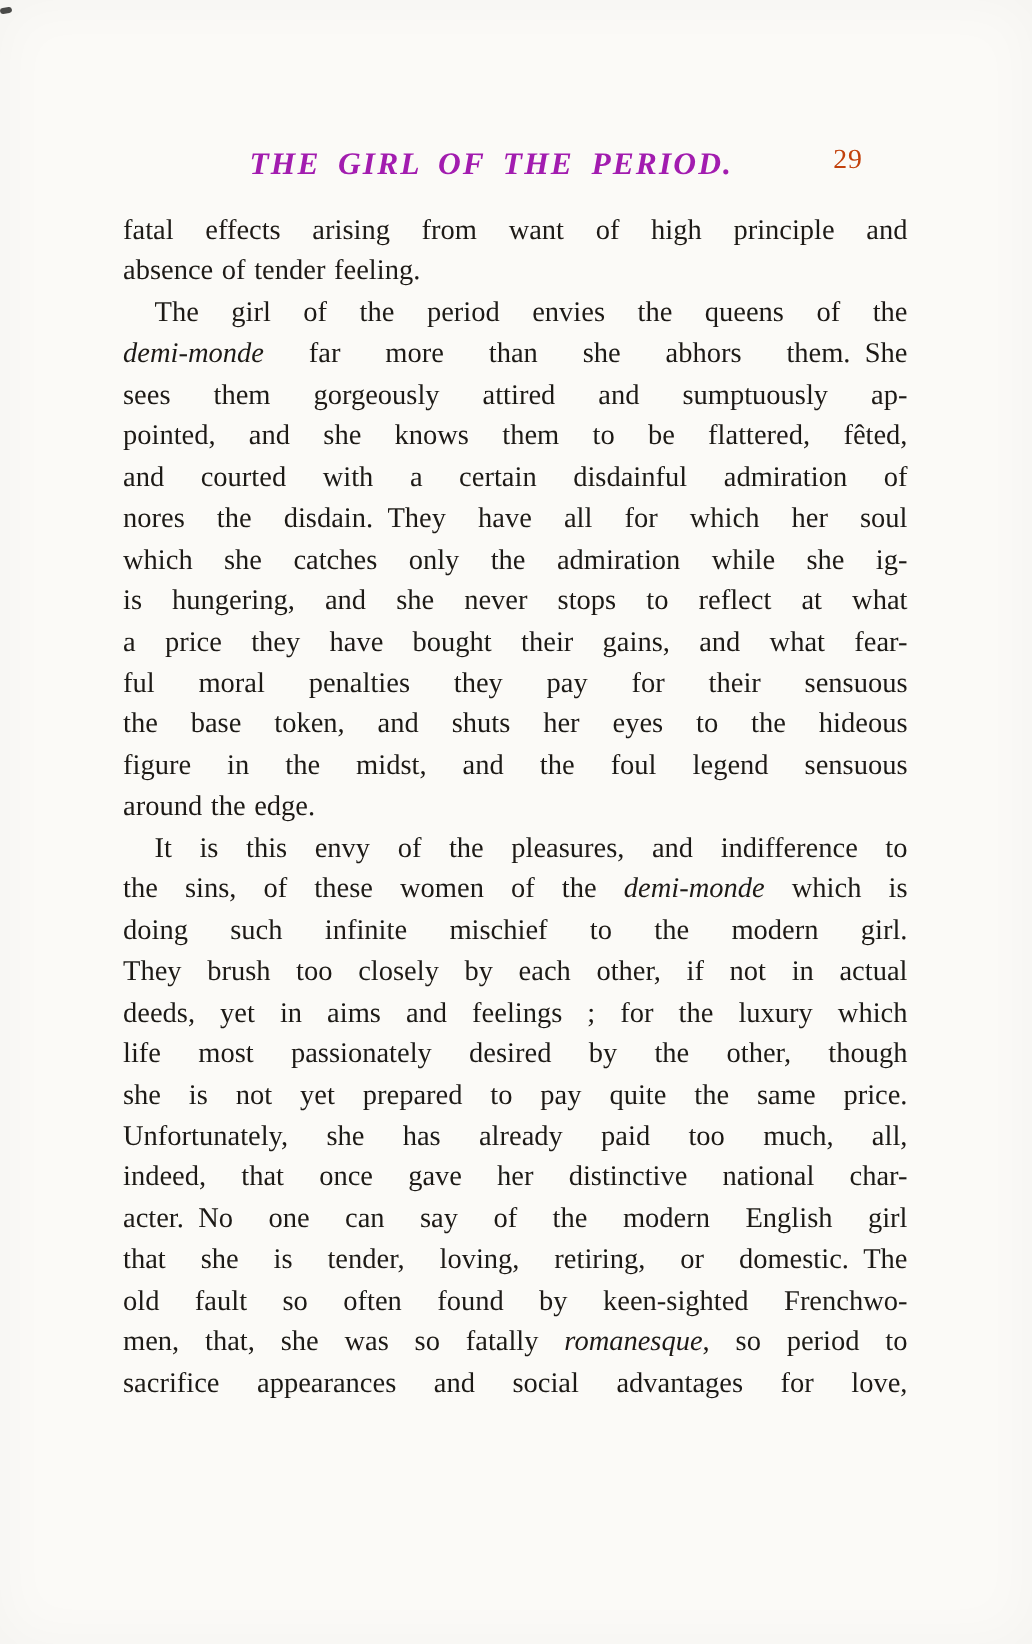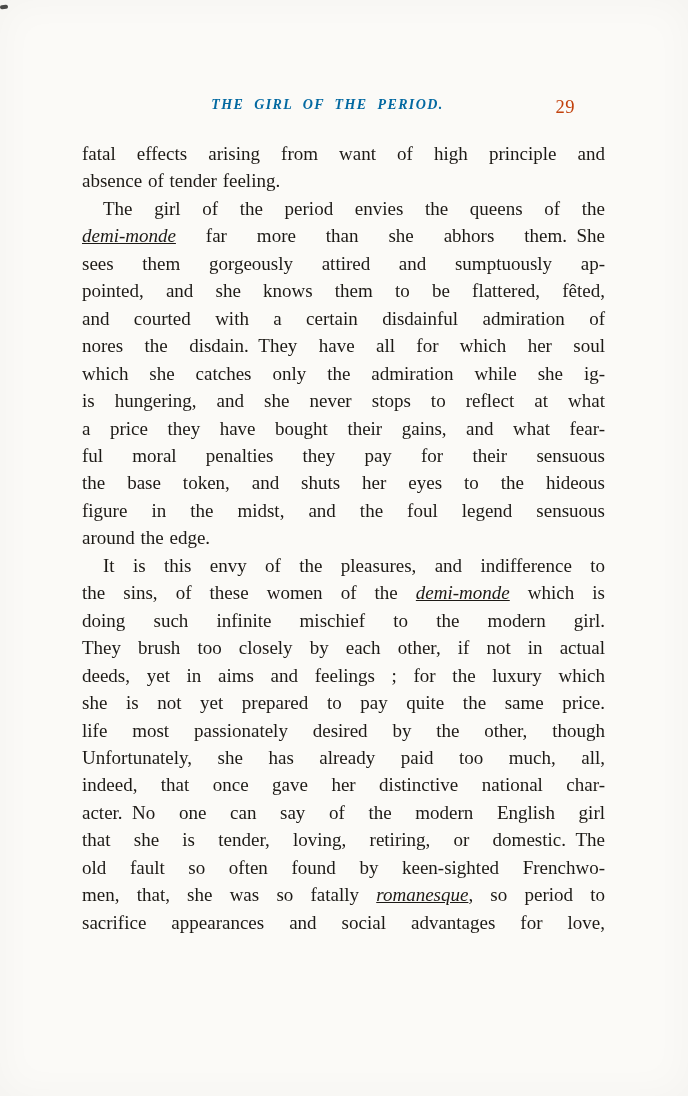--- a/index.html
+++ b/index.html
@@ -34,24 +34,24 @@
     top: 97px;
     width: 523px;
     height: 24px;
   }
   .header-title {
     display: block;
     text-align: center;
     transform: translateX(-16px);
     font-style: italic;
     font-weight: 700;
-    font-size: 14px;
+    font-size: 21px;
     letter-spacing: 1.4px;
     word-spacing: 5px;
-    color: #0369a1;
+    color: #a21caf;
   }
   .page-number {
     position: absolute;
     right: 30px;
     top: 0;
     font-size: 18.5px;
     letter-spacing: 0.5px;
     color: #c2410c;
   }
   .page-body {
@@ -68,21 +68,20 @@
     text-align-last: justify;
   }
   .line.endline {
     text-align-last: left;
   }
   .line.indent {
     text-indent: 21px;
   }
   .line i {
     font-style: italic;
-    text-decoration: underline;
   }
 </style>
 </head>
 <body>
 
 <div class="page">
   <div class="scan-artifact"></div>
   <header class="running-header">
     <span class="header-title">THE GIRL OF THE PERIOD.</span>
     <span class="page-number">29</span>
@@ -101,22 +100,22 @@
       <div class="line"><span>a price they have bought their gains, and what fear-</span></div>
       <div class="line"><span>ful moral penalties they pay for their sensuous</span></div>
       <div class="line"><span>the base token, and shuts her eyes to the hideous</span></div>
       <div class="line"><span>figure in the midst, and the foul legend sensuous</span></div>
       <div class="line endline"><span>around the edge.</span></div>
       <div class="line indent"><span>It is this envy of the pleasures, and indifference to</span></div>
       <div class="line"><span>the sins, of these women of the </span><i>demi-monde</i><span> which is</span></div>
       <div class="line"><span>doing such infinite mischief to the modern girl.</span></div>
       <div class="line"><span>They brush too closely by each other, if not in actual</span></div>
       <div class="line"><span>deeds, yet in aims and feelings ; for the luxury which</span></div>
+      <div class="line"><span>life most passionately desired by the other, though</span></div>
       <div class="line"><span>she is not yet prepared to pay quite the same price.</span></div>
-      <div class="line"><span>life most passionately desired by the other, though</span></div>
       <div class="line"><span>Unfortunately, she has already paid too much, all,</span></div>
       <div class="line"><span>indeed, that once gave her distinctive national char-</span></div>
       <div class="line"><span>acter. No one can say of the modern English girl</span></div>
       <div class="line"><span>that she is tender, loving, retiring, or domestic. The</span></div>
       <div class="line"><span>old fault so often found by keen-sighted Frenchwo-</span></div>
       <div class="line"><span>men, that, she was so fatally </span><i>romanesque</i><span>, so period to</span></div>
       <div class="line"><span>sacrifice appearances and social advantages for love,</span></div>
     </main>
 </div>
 

